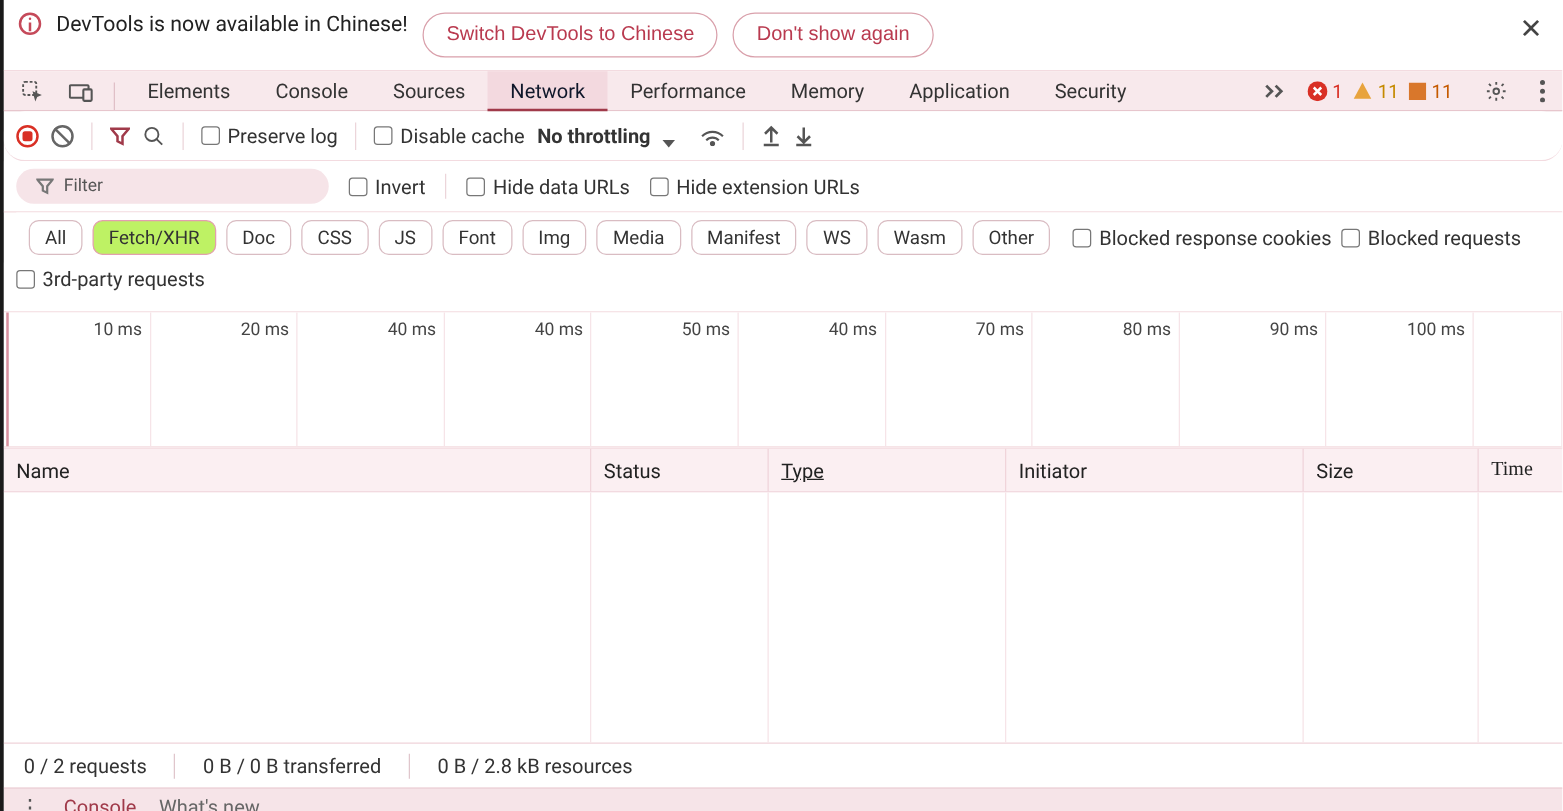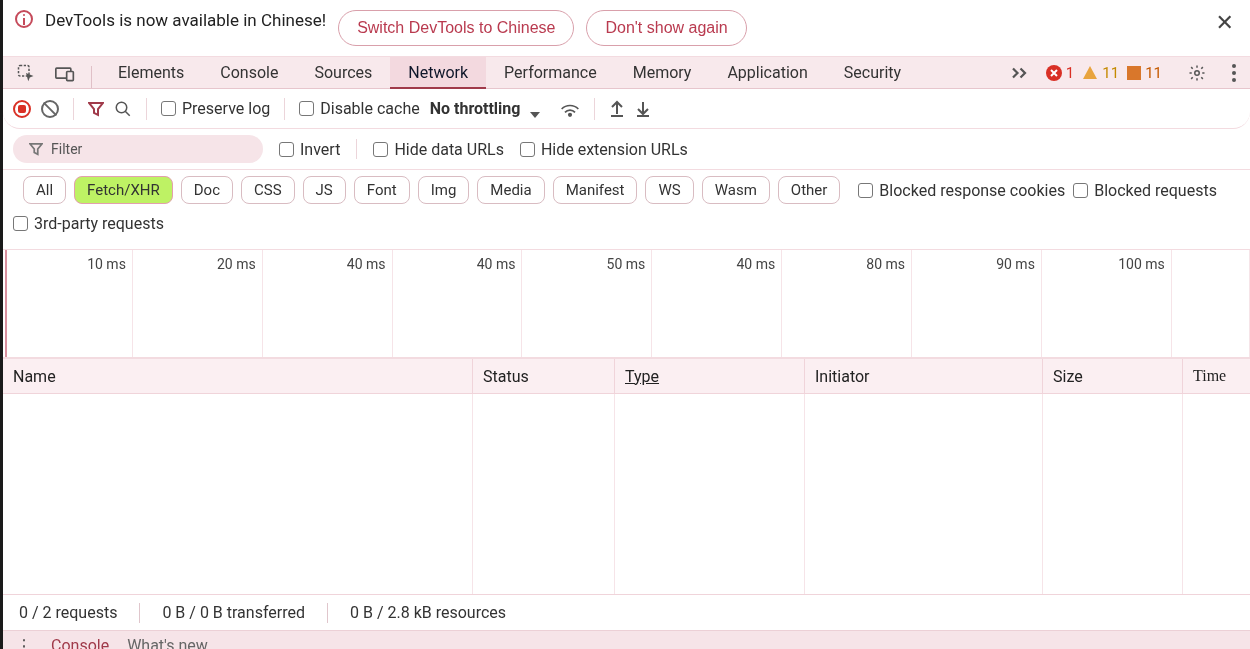--- a/index.html
+++ b/index.html
@@ -372,20 +372,23 @@
       <div class="col">
         <span class="lbl">40 ms</span>
       </div>
       <div class="col">
         <span class="lbl">50 ms</span>
       </div>
       <div class="col">
         <span class="lbl">40 ms</span>
       </div>
       <div class="col">
+        <span class="lbl">70 ms</span>
+      </div>
+      <div class="col">
         <span class="lbl">80 ms</span>
       </div>
       <div class="col">
         <span class="lbl">90 ms</span>
       </div>
       <div class="col">
         <span class="lbl">100 ms</span>
       </div>
       <div class="col" style="flex: 0.6 1 0%;"></div>
     </div>

